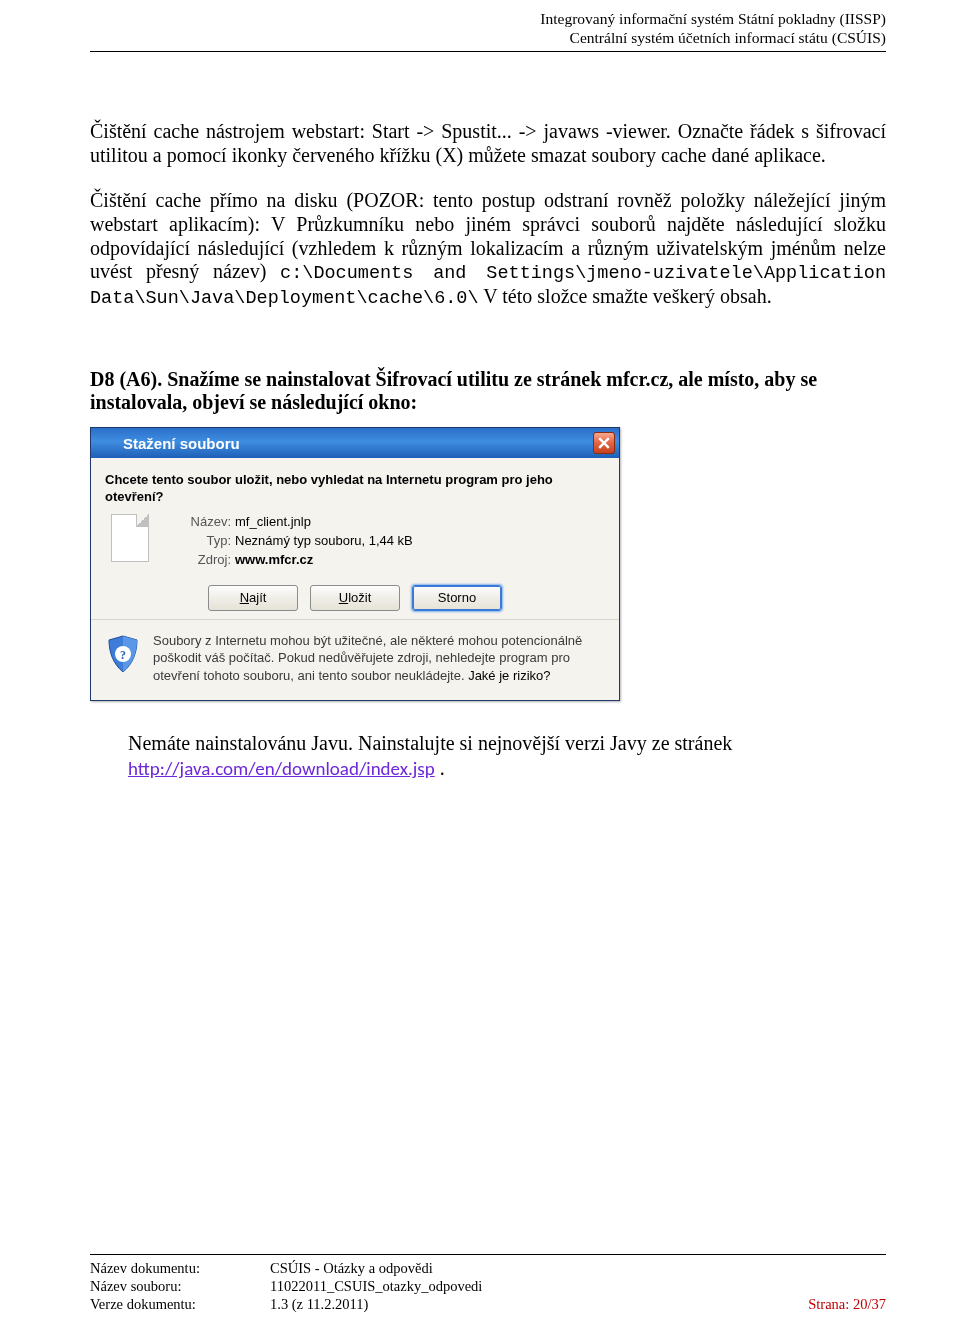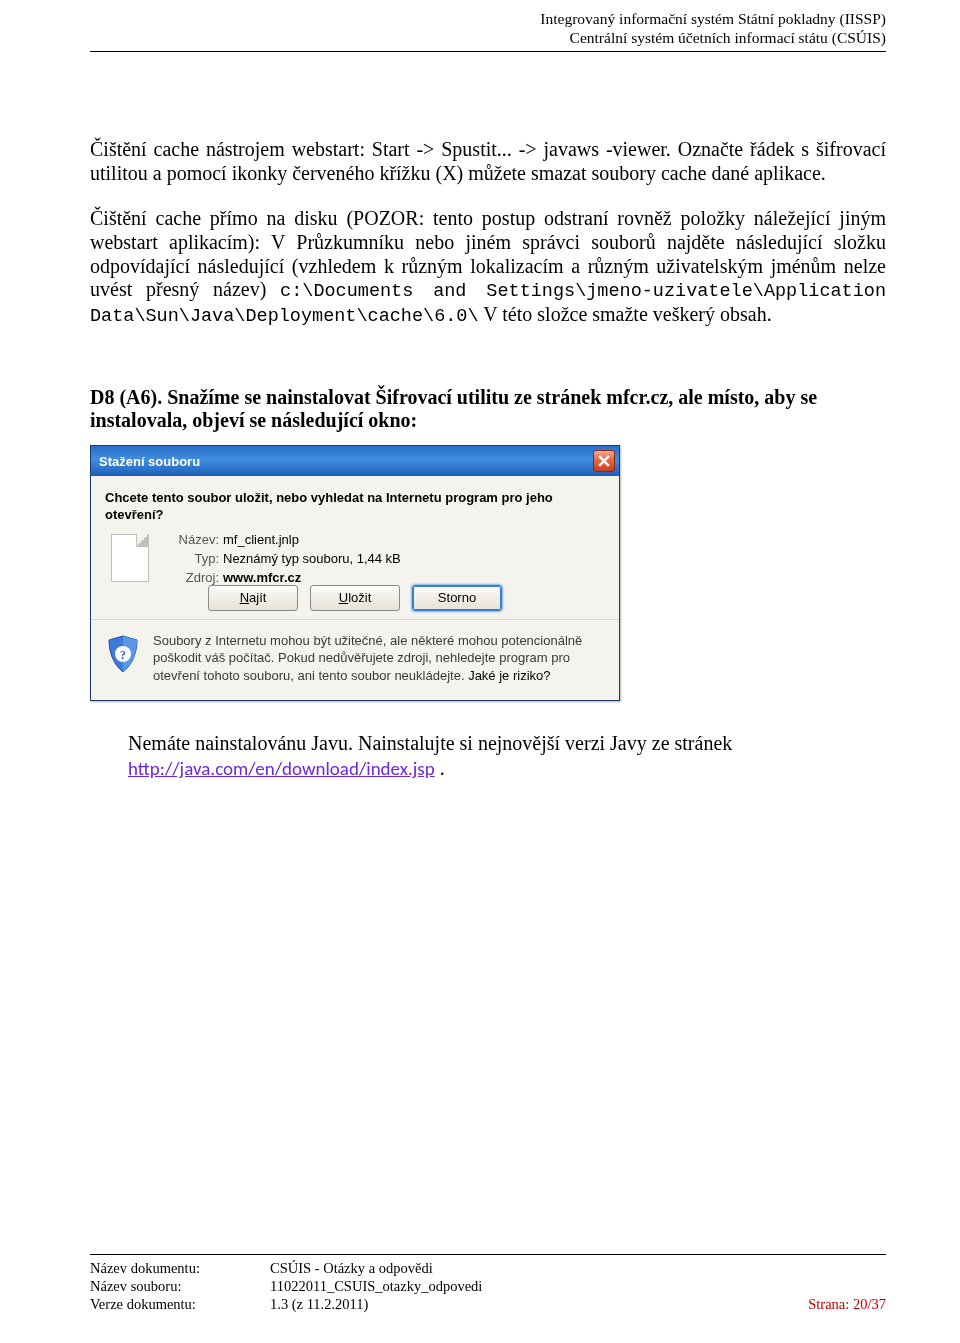--- a/index.html
+++ b/index.html
@@ -21,21 +21,21 @@
     font-size: 15.5px;
     line-height: 1.2;
   }
   .header-block .bold { font-weight: normal; }
   .hr {
     border: none;
     border-top: 1.5px solid #000;
     margin: 4px 0 0 0;
   }
   .body-text {
-    margin-top: 86px;
+    margin-top: 68px;
     font-size: 20px;
     line-height: 1.18;
     text-align: justify;
   }
   .body-text .mono {
     font-family: "Courier New", Courier, monospace;
     font-size: 18.5px;
   }
   .body-text p { margin: 0 0 22px 0; }
   .heading {
@@ -59,21 +59,21 @@
   }
   .titlebar {
     height: 30px;
     background: linear-gradient(to bottom, #2a6fc9 0%, #3f8de0 45%, #1e5fb8 100%);
     display: flex;
     align-items: center;
     padding: 0 4px 0 8px;
     color: #fff;
     font-weight: bold;
   }
-  .titlebar .title-text { flex: 1; font-size: 13px; }
+  .titlebar .title-text { flex: 1; font-size: 15px; margin-left: 24px; }
   .close-btn {
     width: 22px; height: 22px;
     background: linear-gradient(to bottom, #f7a88f 0%, #e46a4a 45%, #c7401d 100%);
     border: 1px solid #8a2a10;
     border-radius: 3px;
     display: flex; align-items: center; justify-content: center;
     cursor: pointer;
   }
   .close-btn svg { width: 12px; height: 12px; }
   .dialog-body {
@@ -81,23 +81,23 @@
     padding: 14px 14px 16px 14px;
   }
   .dialog-prompt {
     font-weight: bold;
     font-size: 13px;
     margin-bottom: 6px;
     line-height: 1.3;
   }
   .file-row {
     display: flex;
-    gap: 10px;
+    gap: 22px;
+    margin-bottom: 18px;
     padding-left: 6px;
-    align-items: center;
   }
   .file-icon {
     width: 38px; height: 48px;
     border: 1px solid #c0c0c0;
     background: #fff;
     position: relative;
     flex-shrink: 0;
     margin-top: 2px;
   }
   .file-icon::before {

